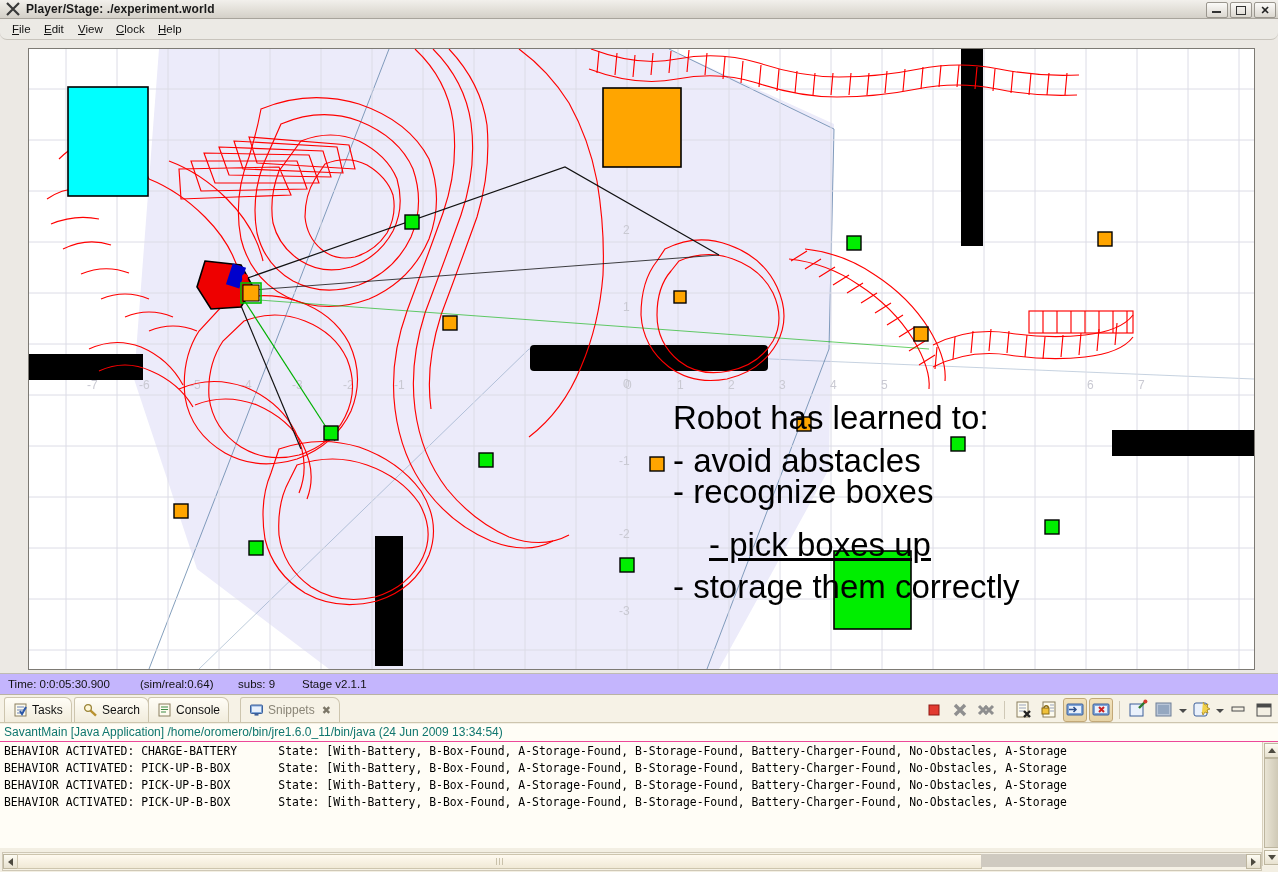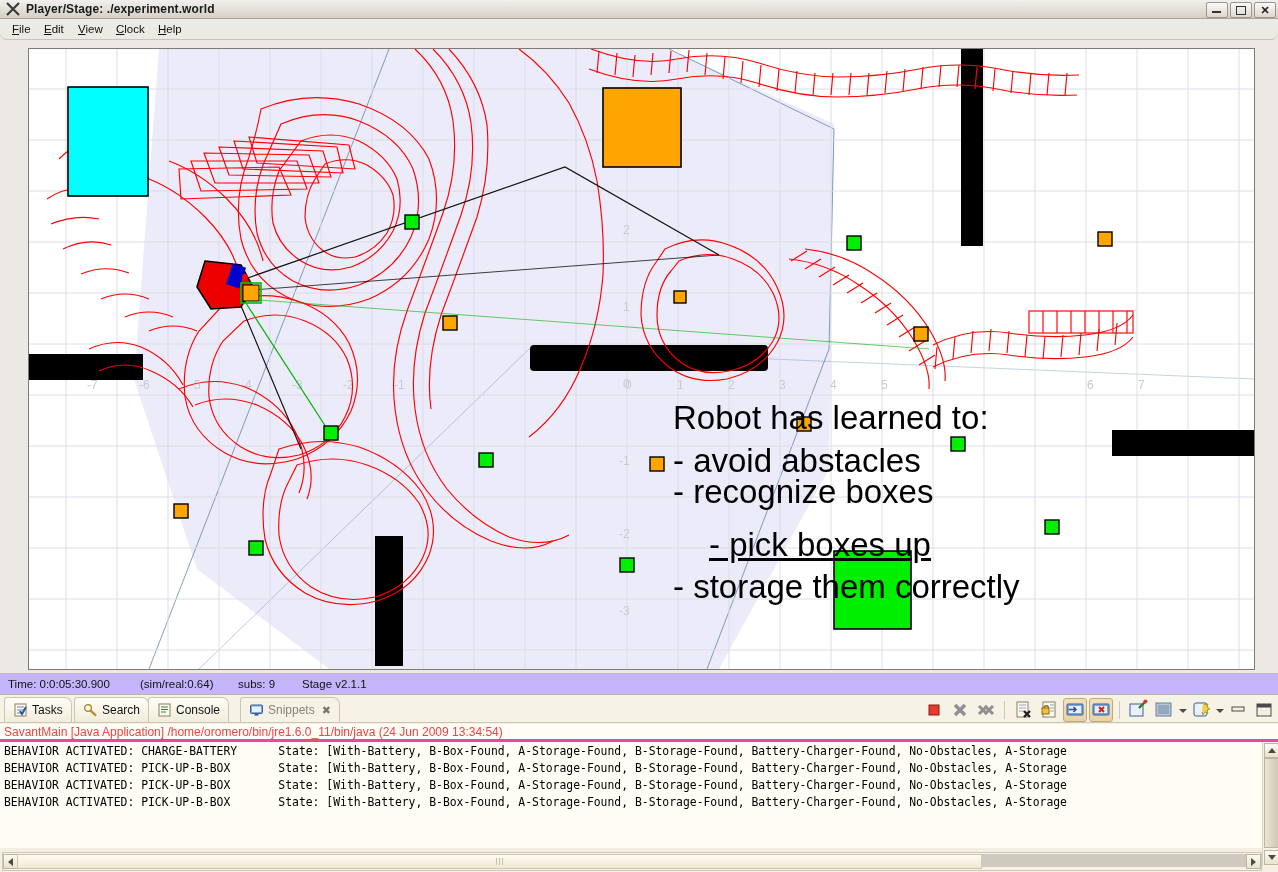--- a/index.html
+++ b/index.html
@@ -50,22 +50,22 @@
 
   #toolbar{position:absolute;right:2px;top:2px;height:25px;display:flex;align-items:center;gap:2px;}
   .tbtn{width:22px;height:22px;position:relative;border:1px solid transparent;border-radius:3px;}
   .tbtn.pressed{border-color:#c2a878;background:linear-gradient(to bottom,#f2e2bc,#e6d3a6);}
   .tsep{width:1px;height:18px;background:#cfc8b6;margin:0 4px;}
   .tarrow{width:9px;height:22px;position:relative;}
   .tarrow:after{content:"";position:absolute;left:1px;top:10px;border-left:4px solid transparent;
     border-right:4px solid transparent;border-top:4px solid #4a4a4a;}
 
   #console-head{position:absolute;left:0;top:29px;width:1278px;height:18px;background:#fffdf6;
-    font-size:12px;color:#ef4444;padding:1px 8px 0 4px;box-sizing:border-box;
-    border-bottom:3px solid #ec4899;white-space:nowrap;overflow:hidden;}
+    font-size:12px;color:#0f766e;padding:1px 8px 0 4px;box-sizing:border-box;
+    border-bottom:1px solid #ec4899;white-space:nowrap;overflow:hidden;}
   #console-body{position:absolute;left:0;top:47px;width:1278px;height:106px;background:#fffdf6;overflow:hidden;}
   #console-lines{position:absolute;left:4px;top:1px;right:0;}
   .logline{font-family:"DejaVu Sans Mono",monospace;font-size:11.4px;line-height:17px;color:#000;white-space:pre;}
   #console-left-rule{position:absolute;left:0;top:29px;width:2px;height:124px;background:#cfc8b6;}
 
   #vscroll{position:absolute;right:0;top:47px;width:15px;height:124px;background:#f6f2e6;border-left:1px solid #d8d1bd;}
   #vscroll .sb-thumb{position:absolute;left:1px;top:16px;width:13px;height:88px;
     background:linear-gradient(to right,#e9e4d4,#cfc9b6);border:1px solid #bdb69f;}
   .sb-arrow{position:absolute;left:1px;width:13px;height:13px;background:linear-gradient(to bottom,#fdfbf2,#e7e1cf);
     border:1px solid #bdb69f;}

